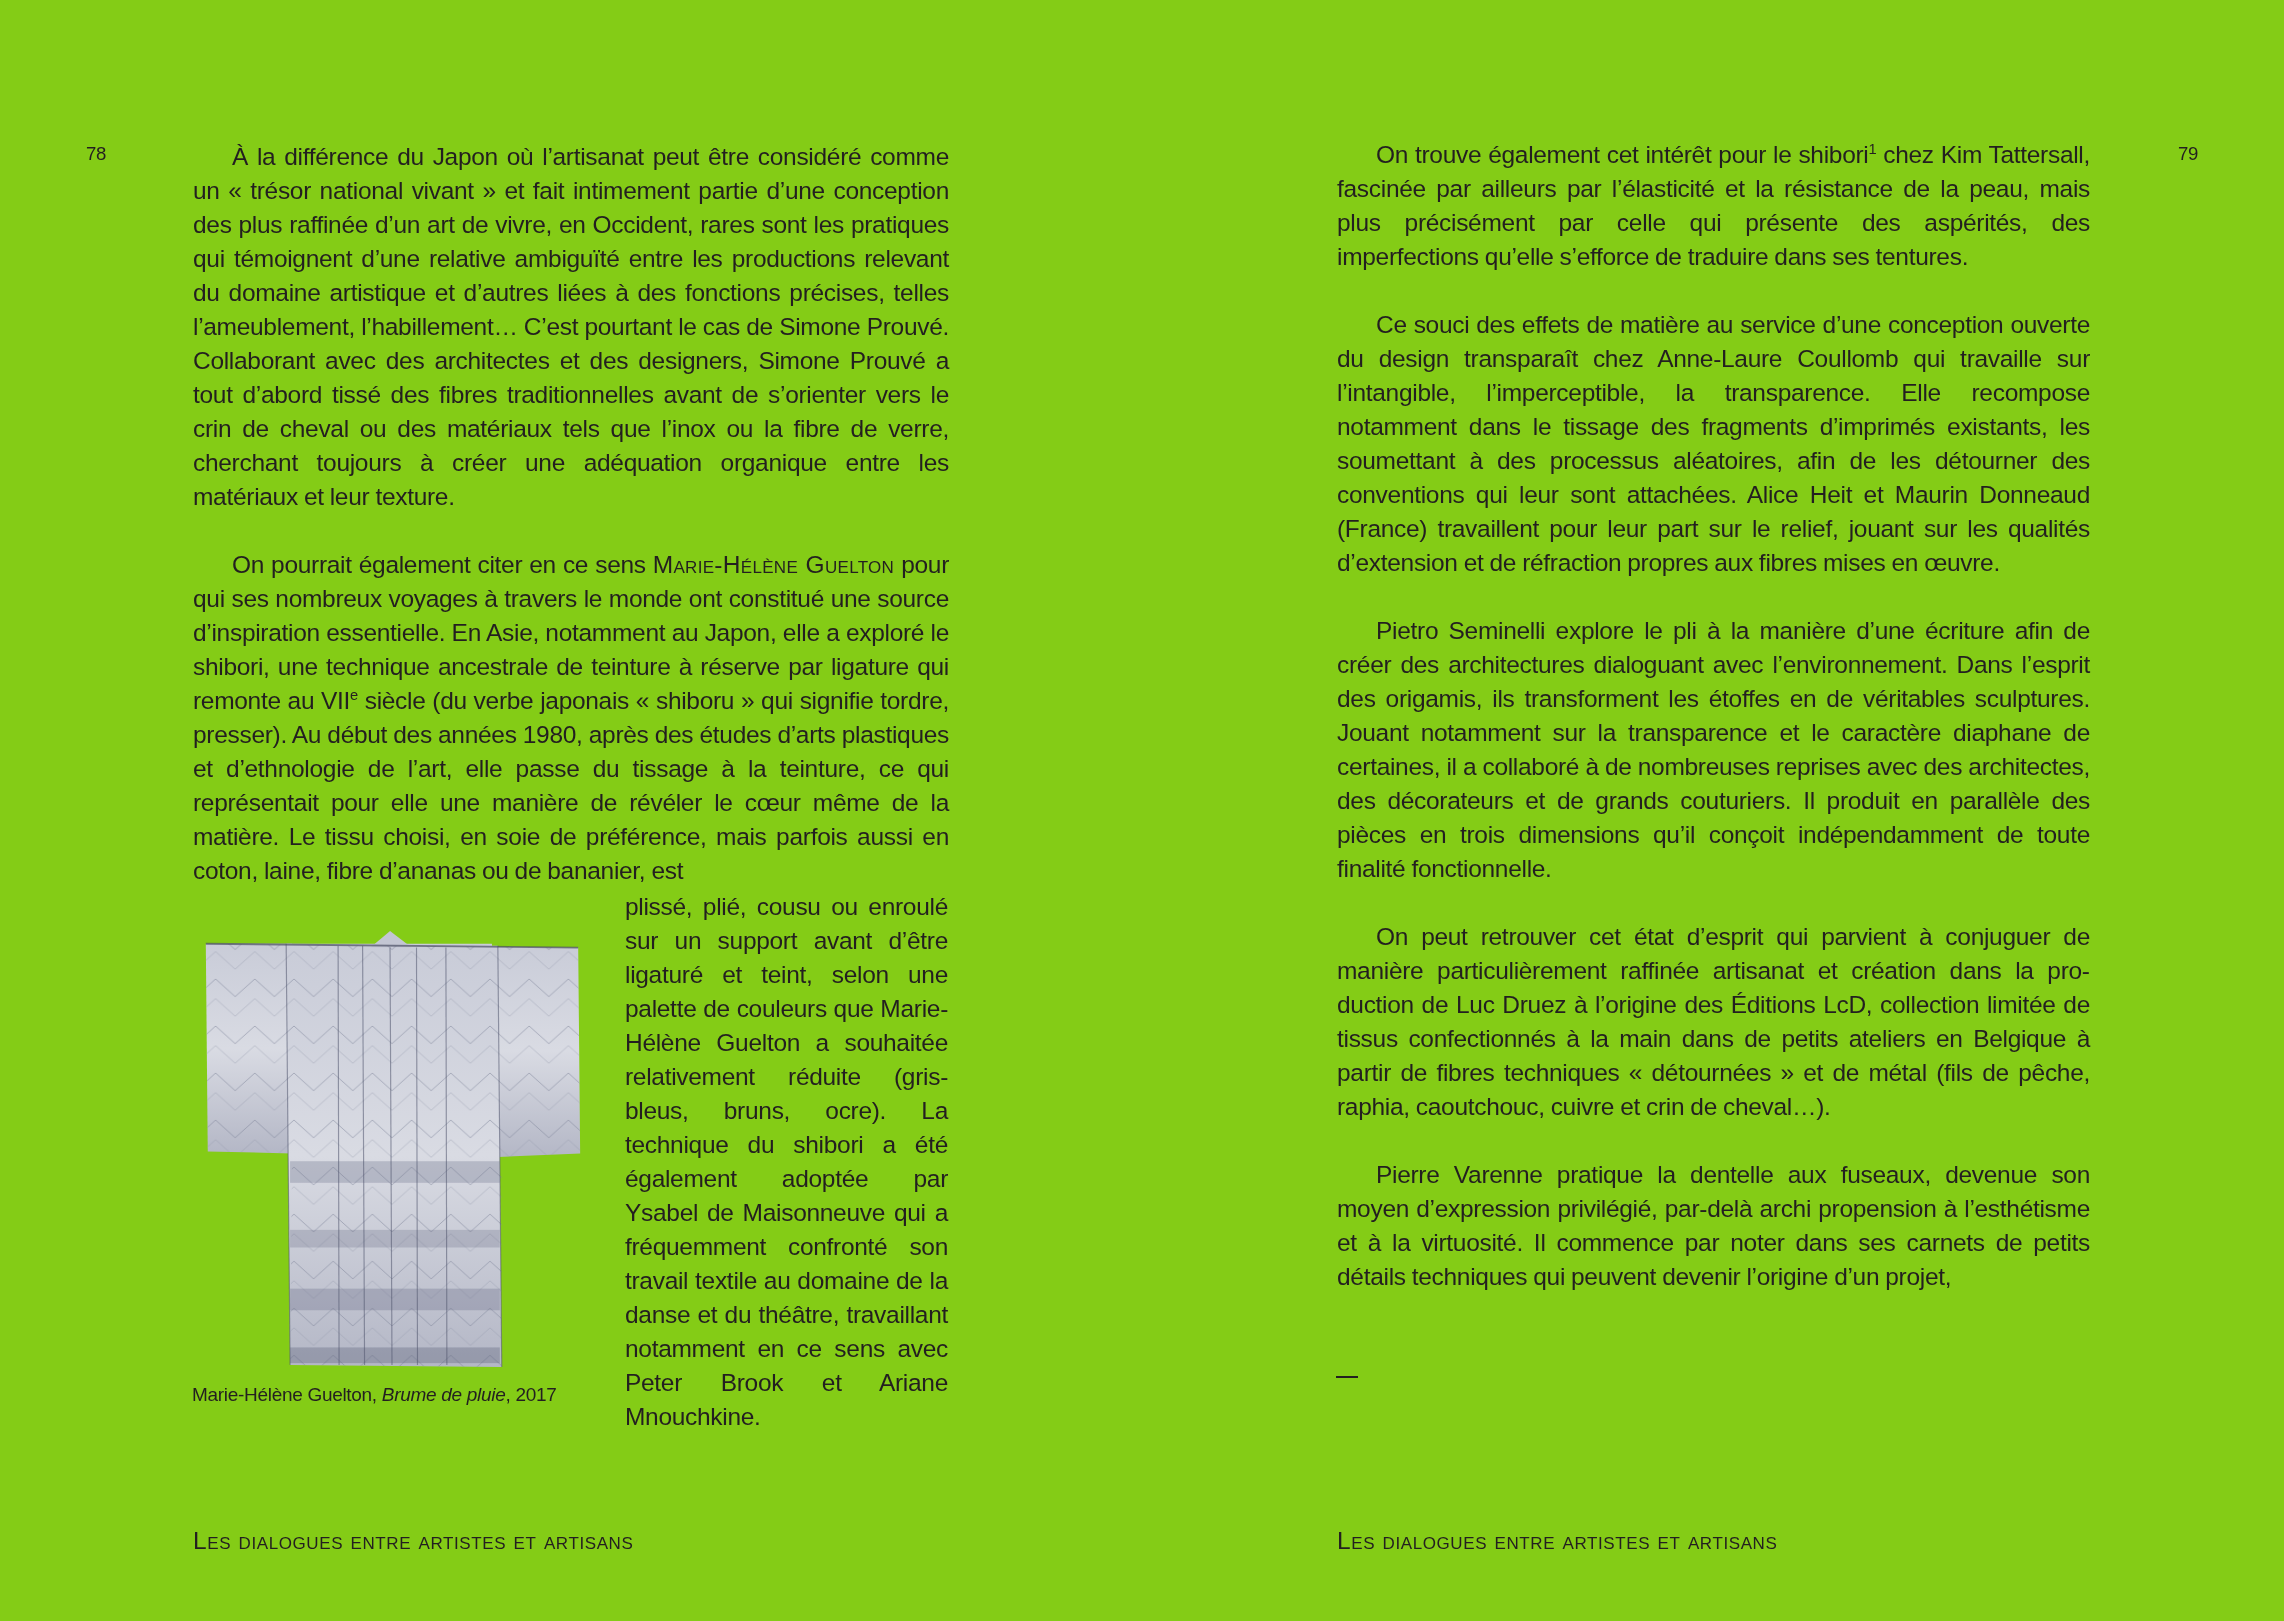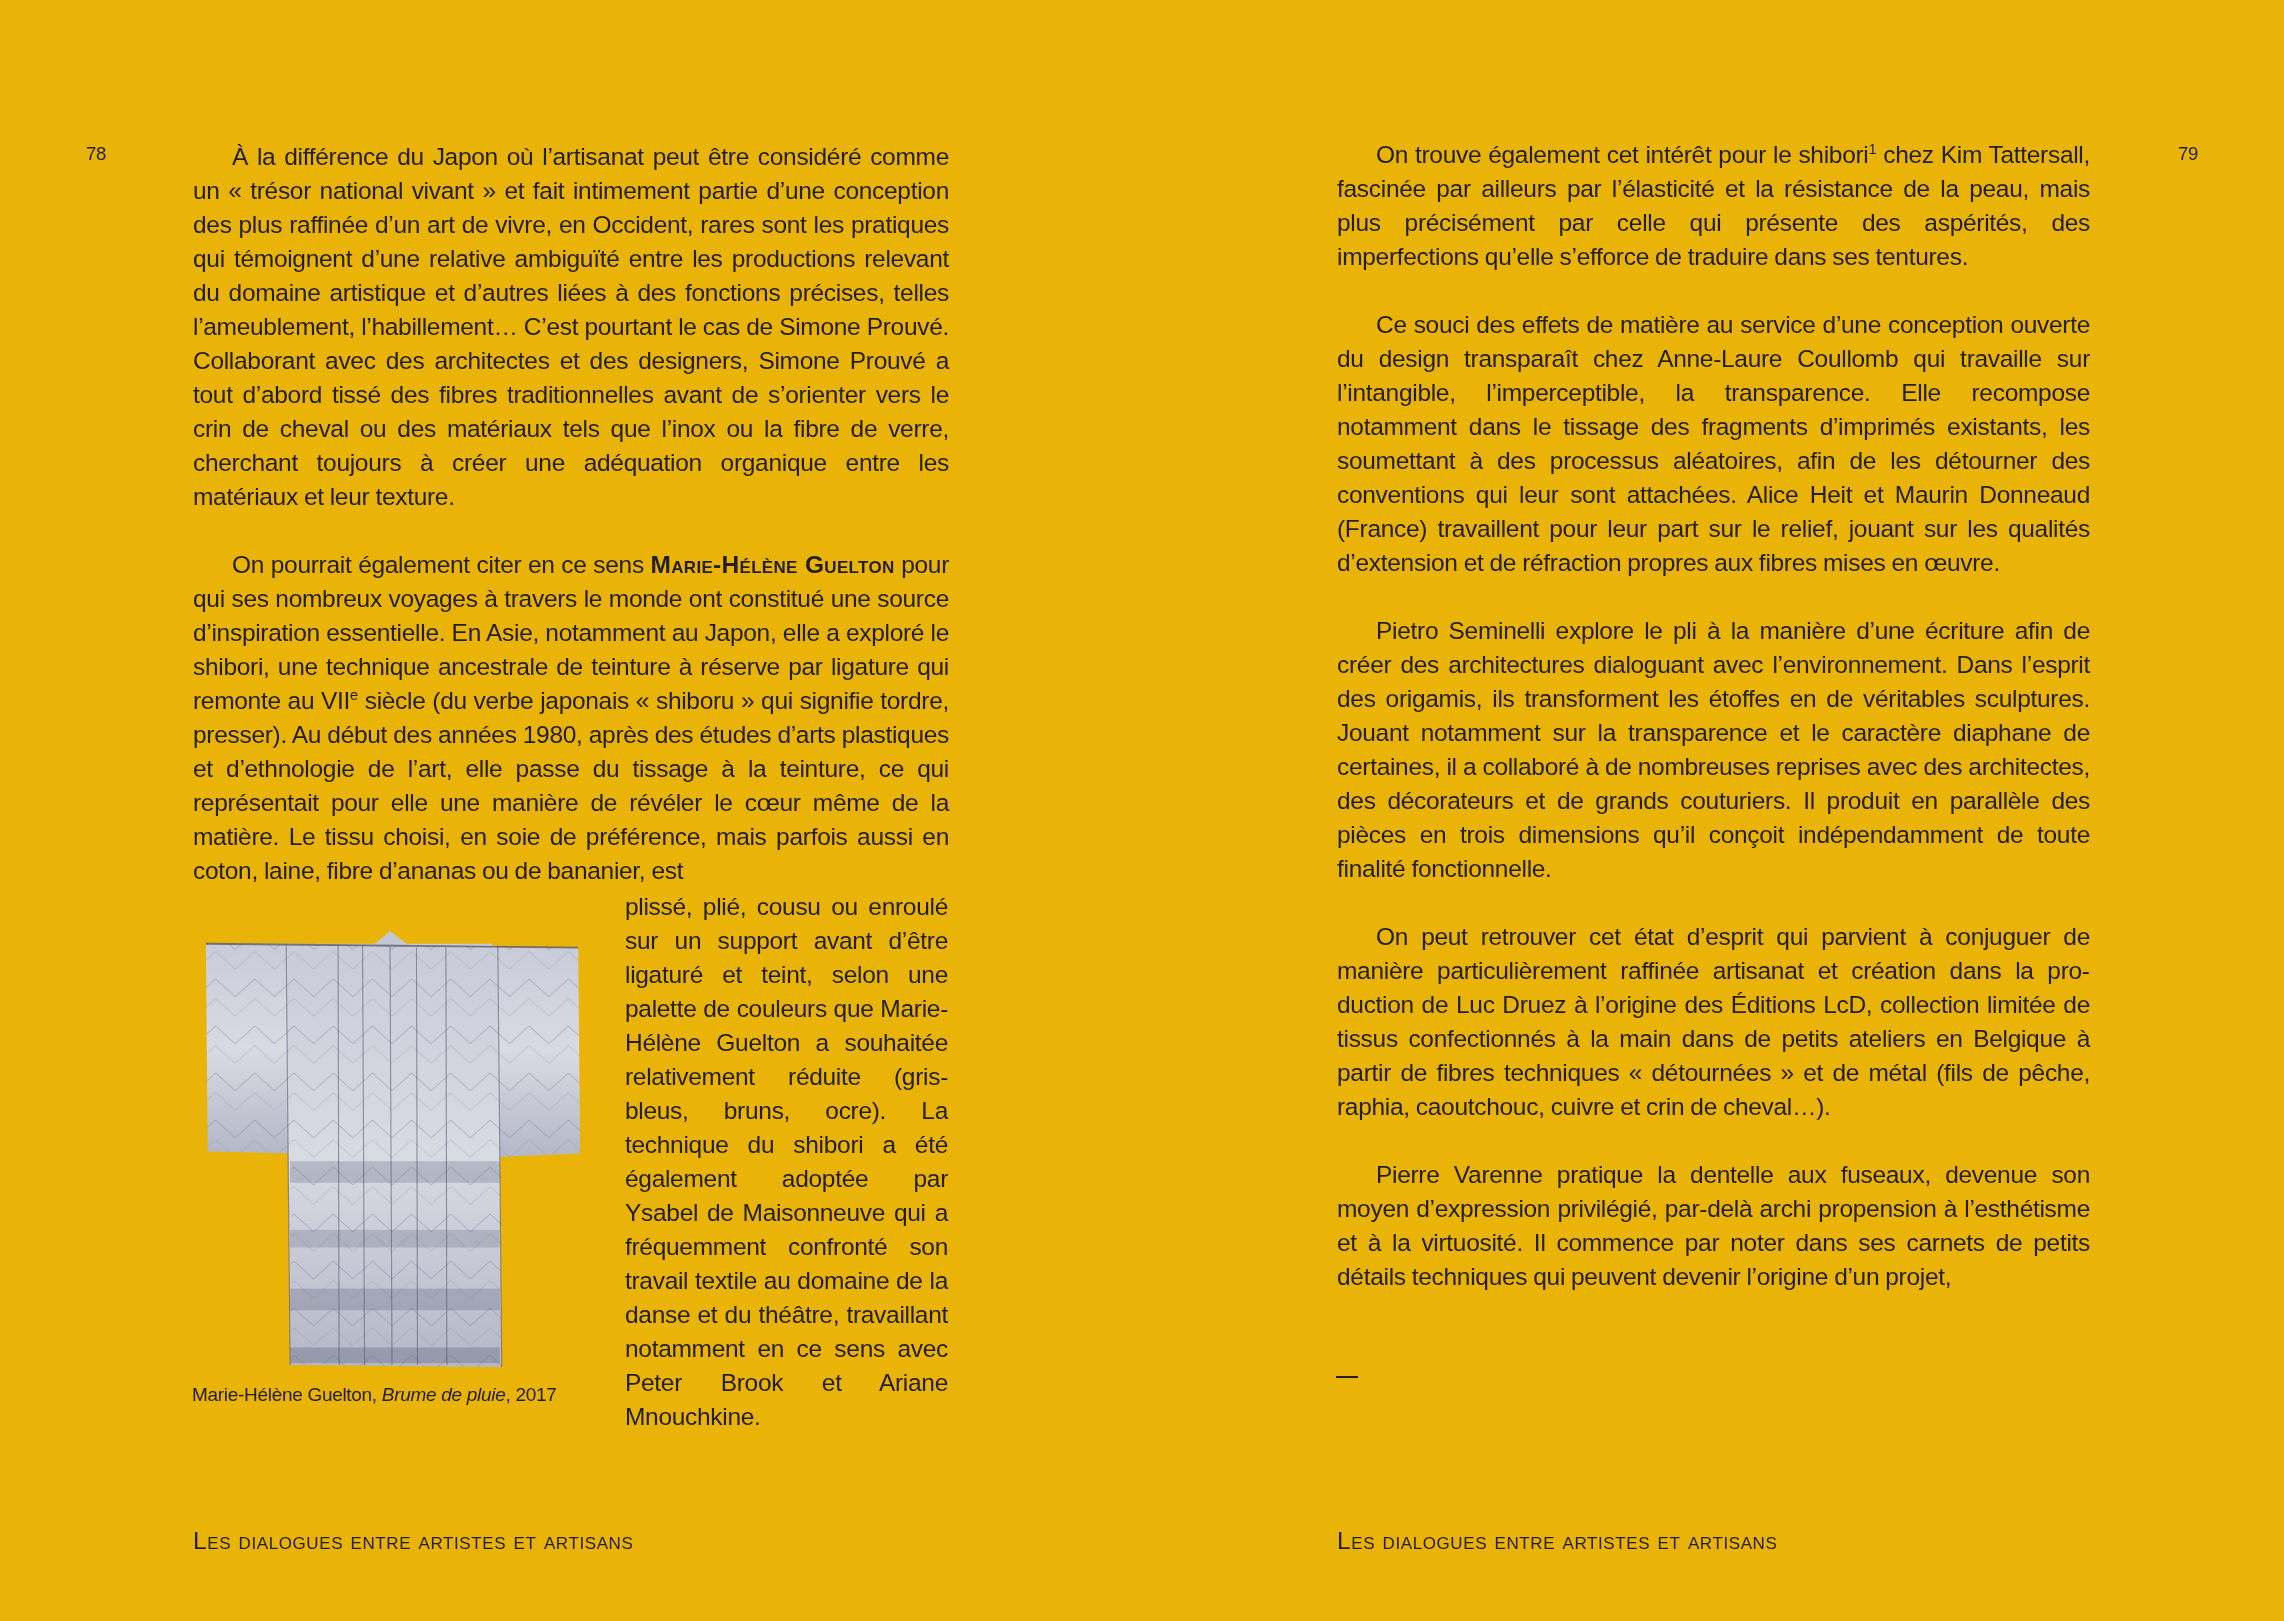--- a/index.html
+++ b/index.html
@@ -1,32 +1,32 @@
 <!DOCTYPE html>
 <html><head>
 <meta charset="utf-8">
 <style>
   html, body { margin:0; padding:0; background:#ffffff; }
   body { width:2285px; height:1621px; position:relative; overflow:hidden;
          font-family:"Liberation Sans", sans-serif; color:#231f20; }
-  .spread { position:absolute; left:0; top:0; width:2285px; height:1621px; background:#eab308; }
+  .spread { position:absolute; left:0; top:0; width:2285px; height:1621px; background:#84cc16; }
 
   .folio { position:absolute; top:143px; font-size:18.6px; letter-spacing:-0.3px; color:#231f20; }
   .folio.left { left:86px; }
   .folio.right { left:2178px; }
 
   .col { position:absolute; font-size:24.5px; line-height:34px; text-align:justify;
          letter-spacing:-0.3px; word-spacing:-0.5px; }
   .col p { margin:0 0 34px 0; text-indent:39px; hyphens:manual; }
   .col p.last { margin-bottom:0; }
 
   .col.left-main { left:193px; top:140px; width:756px; }
   .col.right-main { left:1337px; top:138px; width:753px; }
 
-  .smallcaps { font-variant:small-caps; font-weight:bold; letter-spacing:0.3px; }
+  .smallcaps { font-variant:small-caps; font-weight:normal; letter-spacing:0.3px; }
   sup.sc { font-size:14.7px; vertical-align:8.8px; line-height:0; }
 
   .wrap-col { position:absolute; left:625px; top:890px; width:323px; font-size:24.5px;
               line-height:34px; text-align:justify; letter-spacing:-0.3px; }
   .wrap-col p { margin:0; text-align:justify; text-align-last:left; }
 
   .figure { position:absolute; left:196px; top:926px; width:392px; height:446px; }
   .figure svg { width:100%; height:100%; display:block; }
   .caption { position:absolute; left:192px; top:1384px; font-size:19px; letter-spacing:-0.3px; }
   .caption i { font-style:italic; }

